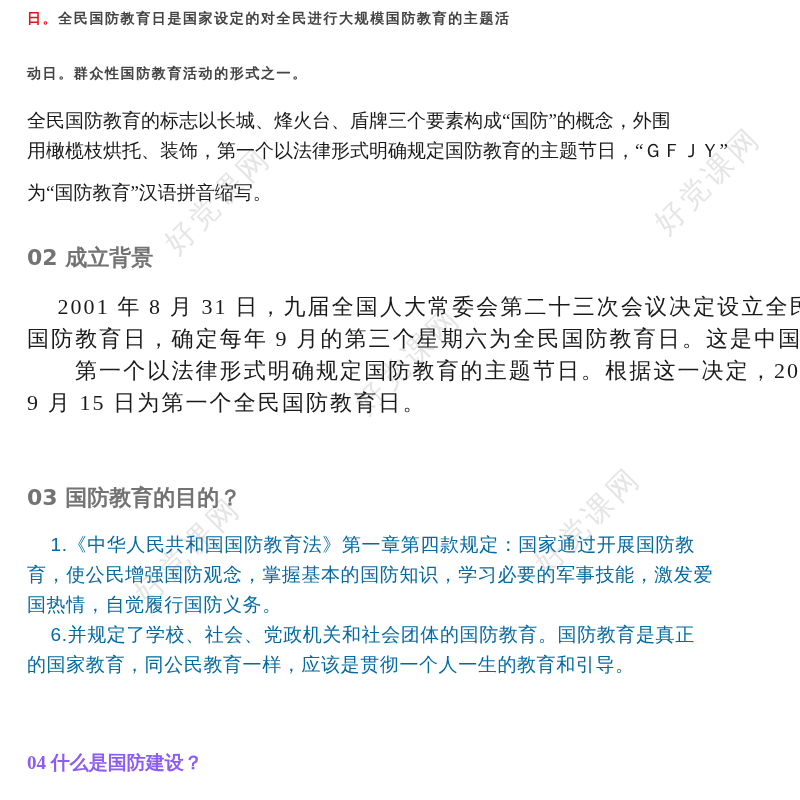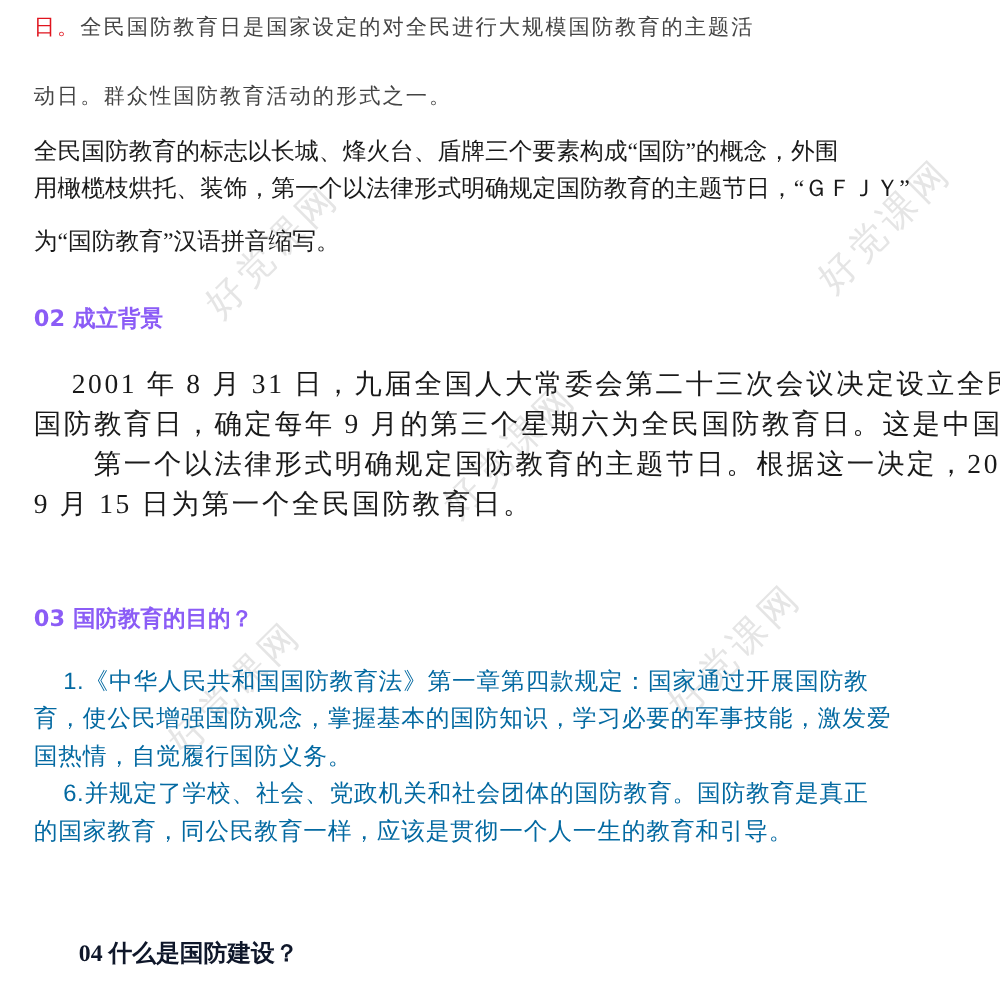--- a/index.html
+++ b/index.html
@@ -20,50 +20,50 @@
       left: 0; top: 0;
       width: 800px; height: 800px;
     }
     .line {
       position: absolute;
       left: 27px;
       white-space: nowrap;
       letter-spacing: 0;
     }
     .lead {
-      font-size: 17px;
+      font-size: 14px;
       color: #444444;
       letter-spacing: 1.6px;
+      font-weight: bold;
     }
     .lead .red {
       color: #e0141e;
     }
     .body18 {
       font-family: "Liberation Serif", "DejaVu Serif", serif;
       font-size: 19px;
       color: #1a1a1a;
     }
     .body-sans {
       font-family: Liberation Serif, serif;
       font-size: 22px;
       letter-spacing: 2.1px;
       color: #1a1a1a;
     }
     .heading {
       font-family: "DejaVu Sans", "Liberation Sans", sans-serif;
-      font-size: 18px;
+      font-size: 22px;
       font-weight: bold;
-      color: #8b5cf6;
+      color: #737373;
     }
     .heading-serif {
       font-family: "Liberation Serif", "DejaVu Serif", serif;
       font-size: 19px;
       font-weight: bold;
-      color: #0f172a;
-      margin-left: 36px;
+      color: #8b5cf6;
     }
     .body-serif {
       font-family: Liberation Sans, sans-serif;
       font-size: 19px;
       letter-spacing: 0.6px;
       color: #0369a1;
     }
     .watermark {
       position: absolute;
       font-family: "DejaVu Sans", sans-serif;

